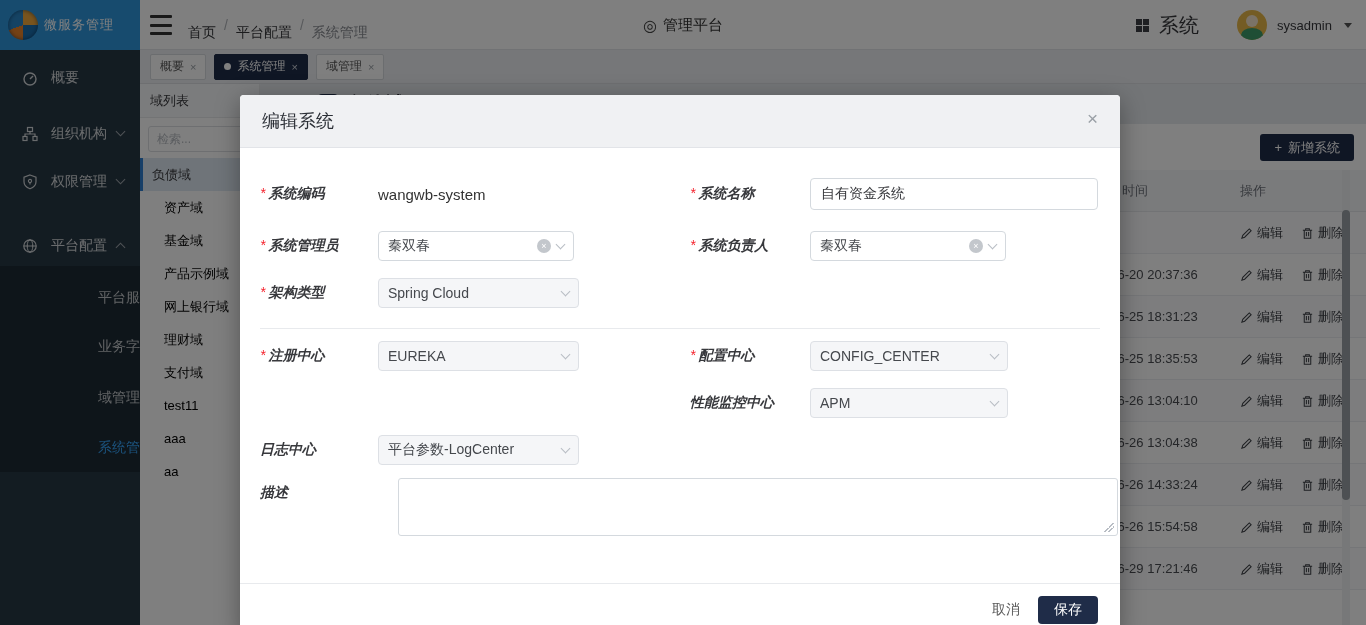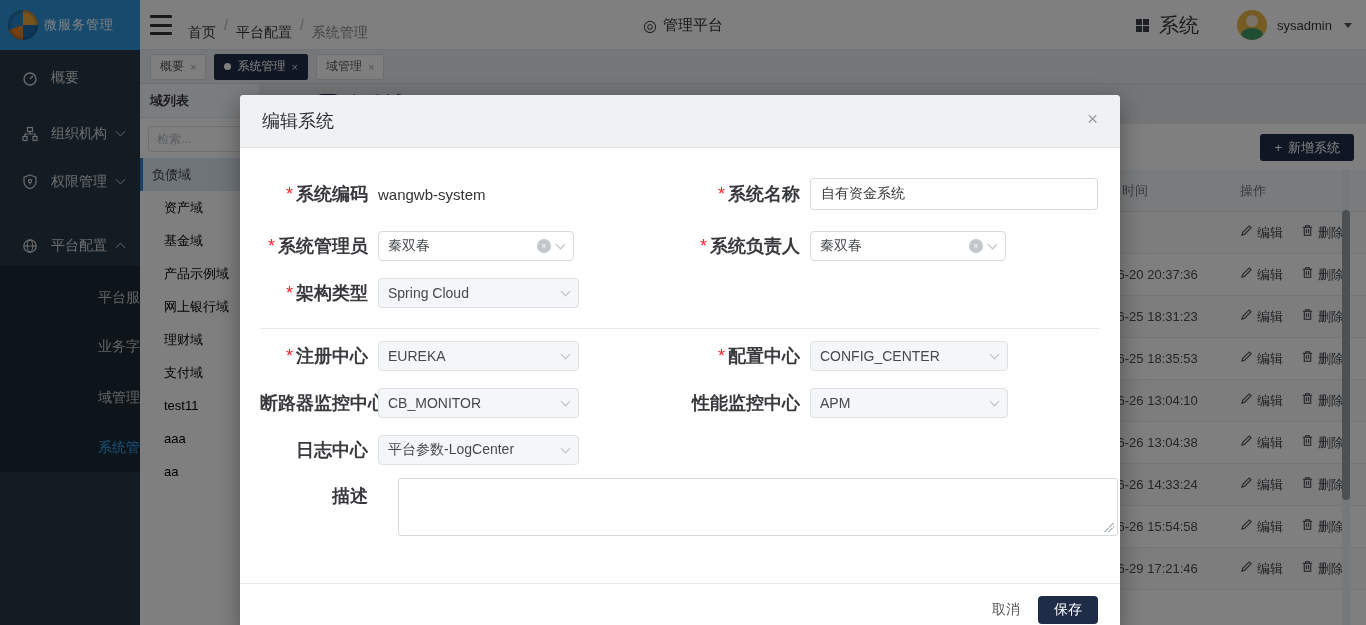--- a/index.html
+++ b/index.html
@@ -44,57 +44,57 @@
   .main { position:absolute; left:140px; top:50px; width:1226px; height:575px; background:#fff; }
   .tabbar { position:absolute; left:0; top:0; width:1226px; height:34px; background:#edeff2; border-bottom:1px solid #dcdfe3; display:flex; align-items:center; padding-left:10px; gap:8px; }
   .tab { height:26px; display:flex; align-items:center; gap:6px; padding:0 9px; background:#fff; border:1px solid #d6dade; border-radius:2px; font-size:12px; color:#595959; cursor:pointer; }
   .tab .tab-x { color:#9aa0a6; font-size:11px; }
   .tab.active { background:#1f2c48; border-color:#1f2c48; color:#fff; }
   .tab.active .tab-x { color:#cfd4dc; }
   .tab-dot { width:7px; height:7px; border-radius:50%; background:#fff; }
 
   
   .domain-panel { position:absolute; left:0; top:34px; width:120px; height:541px; background:#fff; border-right:1px solid #e6e8eb; }
-  .domain-panel-header { height:34px; line-height:34px; padding-left:10px; font-size:13px; font-weight:bold; color:#38393d; background:#f7f8fa; border-bottom:1px solid #e6e8eb; }
+  .domain-panel-header { height:34px; line-height:34px; padding-left:10px; font-size:13px; font-weight:normal; color:#38393d; background:#f7f8fa; border-bottom:1px solid #e6e8eb; }
   .domain-search { margin:8px 8px 6px 8px; width:104px; height:26px; border:1px solid #dcdfe3; border-radius:3px; padding:0 8px; font-size:12px; color:#444; font-family:inherit; }
   .domain-search::placeholder { color:#b6bac0; }
   .domain-item { height:33px; line-height:33px; padding-left:24px; font-size:13px; color:#000000; cursor:pointer; white-space:nowrap; }
   .domain-item.selected { background:#dfe9f2; border-left:3px solid #2f7fd1; padding-left:9px; color:#38393d; }
 
   
   .content { position:absolute; left:120px; top:34px; width:1106px; height:541px; background:#fff; }
   .content-title-row { position:absolute; left:0; top:0; width:1106px; height:40px; background:#e7eaee; display:flex; align-items:center; padding-left:58px; gap:9px; }
   .content-title-icon { width:20px; height:20px; border-radius:4px; background:#1f2c48; }
   .content-title { font-size:19px; font-weight:bold; color:#2b2f36; }
   .add-btn { position:absolute; right:12px; top:50px; height:27px; padding:0 14px; background:#1f2c48; color:#fff; font-size:13px; border:none; border-radius:3px; display:flex; align-items:center; gap:6px; cursor:pointer; font-family:inherit; }
   .table { position:absolute; left:0; top:86px; width:1106px; }
   .thead { position:relative; height:42px; background:#f5f6f8; border-bottom:1px solid #e4e6ea; }
   .th { position:absolute; top:0; height:42px; line-height:42px; font-size:13px; color:#6e737b; }
   .th.time { left:862px; }
   .th.ops { left:980px; }
   .trow { position:relative; height:42px; border-bottom:1px solid #ebedf0; }
   .trow:nth-child(even) { background:#fafbfc; }
   .td-time { position:absolute; left:846px; top:0; height:42px; line-height:42px; font-size:13px; color:#4a4d52; white-space:nowrap; }
   .td-ops { position:absolute; left:980px; top:0; height:42px; display:flex; align-items:center; gap:18px; }
-  .op-link { display:flex; align-items:flex-start; gap:4px; font-size:13px; color:#3c3f45; cursor:pointer; }
+  .op-link { display:flex; align-items:center; gap:4px; font-size:13px; color:#3c3f45; cursor:pointer; }
   .op-link svg { flex:none; }
   .v-scroll-track { position:absolute; right:16px; top:86px; width:8px; height:492px; background:#eef0f2; }
   .v-scroll-thumb { position:absolute; right:16px; top:126px; width:8px; height:290px; background:#9aa0a6; border-radius:4px; }
 
   
   .mask { position:absolute; inset:0; background:rgba(0,0,0,0.5); z-index:50; }
   .modal { position:absolute; z-index:60; left:240px; top:95px; width:880px; height:540px; background:#fff; border-radius:4px 4px 0 0; box-shadow:0 6px 24px rgba(0,0,0,.35); }
   .modal-header { position:absolute; left:0; top:0; width:880px; height:53px; background:#f0f1f3; border-bottom:1px solid #e2e4e8; border-radius:4px 4px 0 0; display:flex; align-items:center; padding-left:22px; }
   .modal-title { font-size:18px; color:#2b2f36; }
   .modal-close { position:absolute; right:22px; top:14px; font-size:19px; color:#9aa0a6; cursor:pointer; line-height:1; }
   .form-row { position:absolute; left:20px; width:840px; height:32px; }
   .fitem { position:absolute; top:0; height:32px; display:flex; align-items:center; }
   .fitem.col-l { left:0; }
   .fitem.col-r { left:430px; }
-  .flabel { width:108px; text-align:right; font-size:18px; font-weight:600; color:#38393d; margin-right:10px; white-space:nowrap; }
+  .flabel { width:108px; font-size:14px; font-weight:600; color:#38393d; margin-right:10px; white-space:nowrap;font-style:italic; }
   .fitem.col-r .flabel { width:110px; }
   .req { color:#f5222d; margin-right:3px; font-weight:normal; }
   .plain-value { font-size:15px; color:#333; }
   .inp { width:288px; height:32px; border:1px solid #d4d9de; border-radius:4px; padding:0 10px; font-size:14px; color:#38393d; font-family:Liberation Sans, sans-serif; }
   .sel { height:30px; border:1px solid #d4d9de; border-radius:4px; background:#fff; display:flex; align-items:center; padding:0 9px; font-size:14px; color:#45484d; cursor:pointer; }
   .sel.w196 { width:196px; } .sel.w200 { width:201px; } .sel.w198 { width:198px; }
   .sel.dis { background:#f5f6f8; border-color:#dde0e5; }
   .sel-icons { margin-left:auto; display:flex; align-items:center; gap:6px; }
   .clear-circle { width:14px; height:14px; border-radius:50%; background:#c3c7cc; color:#fff; font-size:9px; line-height:14px; text-align:center; }
   .sel-chev { width:7px; height:7px; border-right:1.5px solid #b8bdc4; border-bottom:1.5px solid #b8bdc4; transform:rotate(45deg); margin-top:-3px; }
@@ -475,29 +475,20 @@
         <div class="sel w198 dis">
           <span>CONFIG_CENTER</span>
           <span class="sel-icons">
               <span class="sel-chev"></span>
             </span>
         </div>
       </div>
     </div>
 
     <div class="form-row r5">
-      <div class="fitem col-l">
-        <label class="flabel"><span>断路器监控中心</span></label>
-        <div class="sel w200 dis">
-          <span>CB_MONITOR</span>
-          <span class="sel-icons">
-              <span class="sel-chev"></span>
-            </span>
-        </div>
-      </div>
       <div class="fitem col-r">
         <label class="flabel"><span>性能监控中心</span></label>
         <div class="sel w198 dis">
           <span>APM</span>
           <span class="sel-icons">
               <span class="sel-chev"></span>
             </span>
         </div>
       </div>
     </div>

